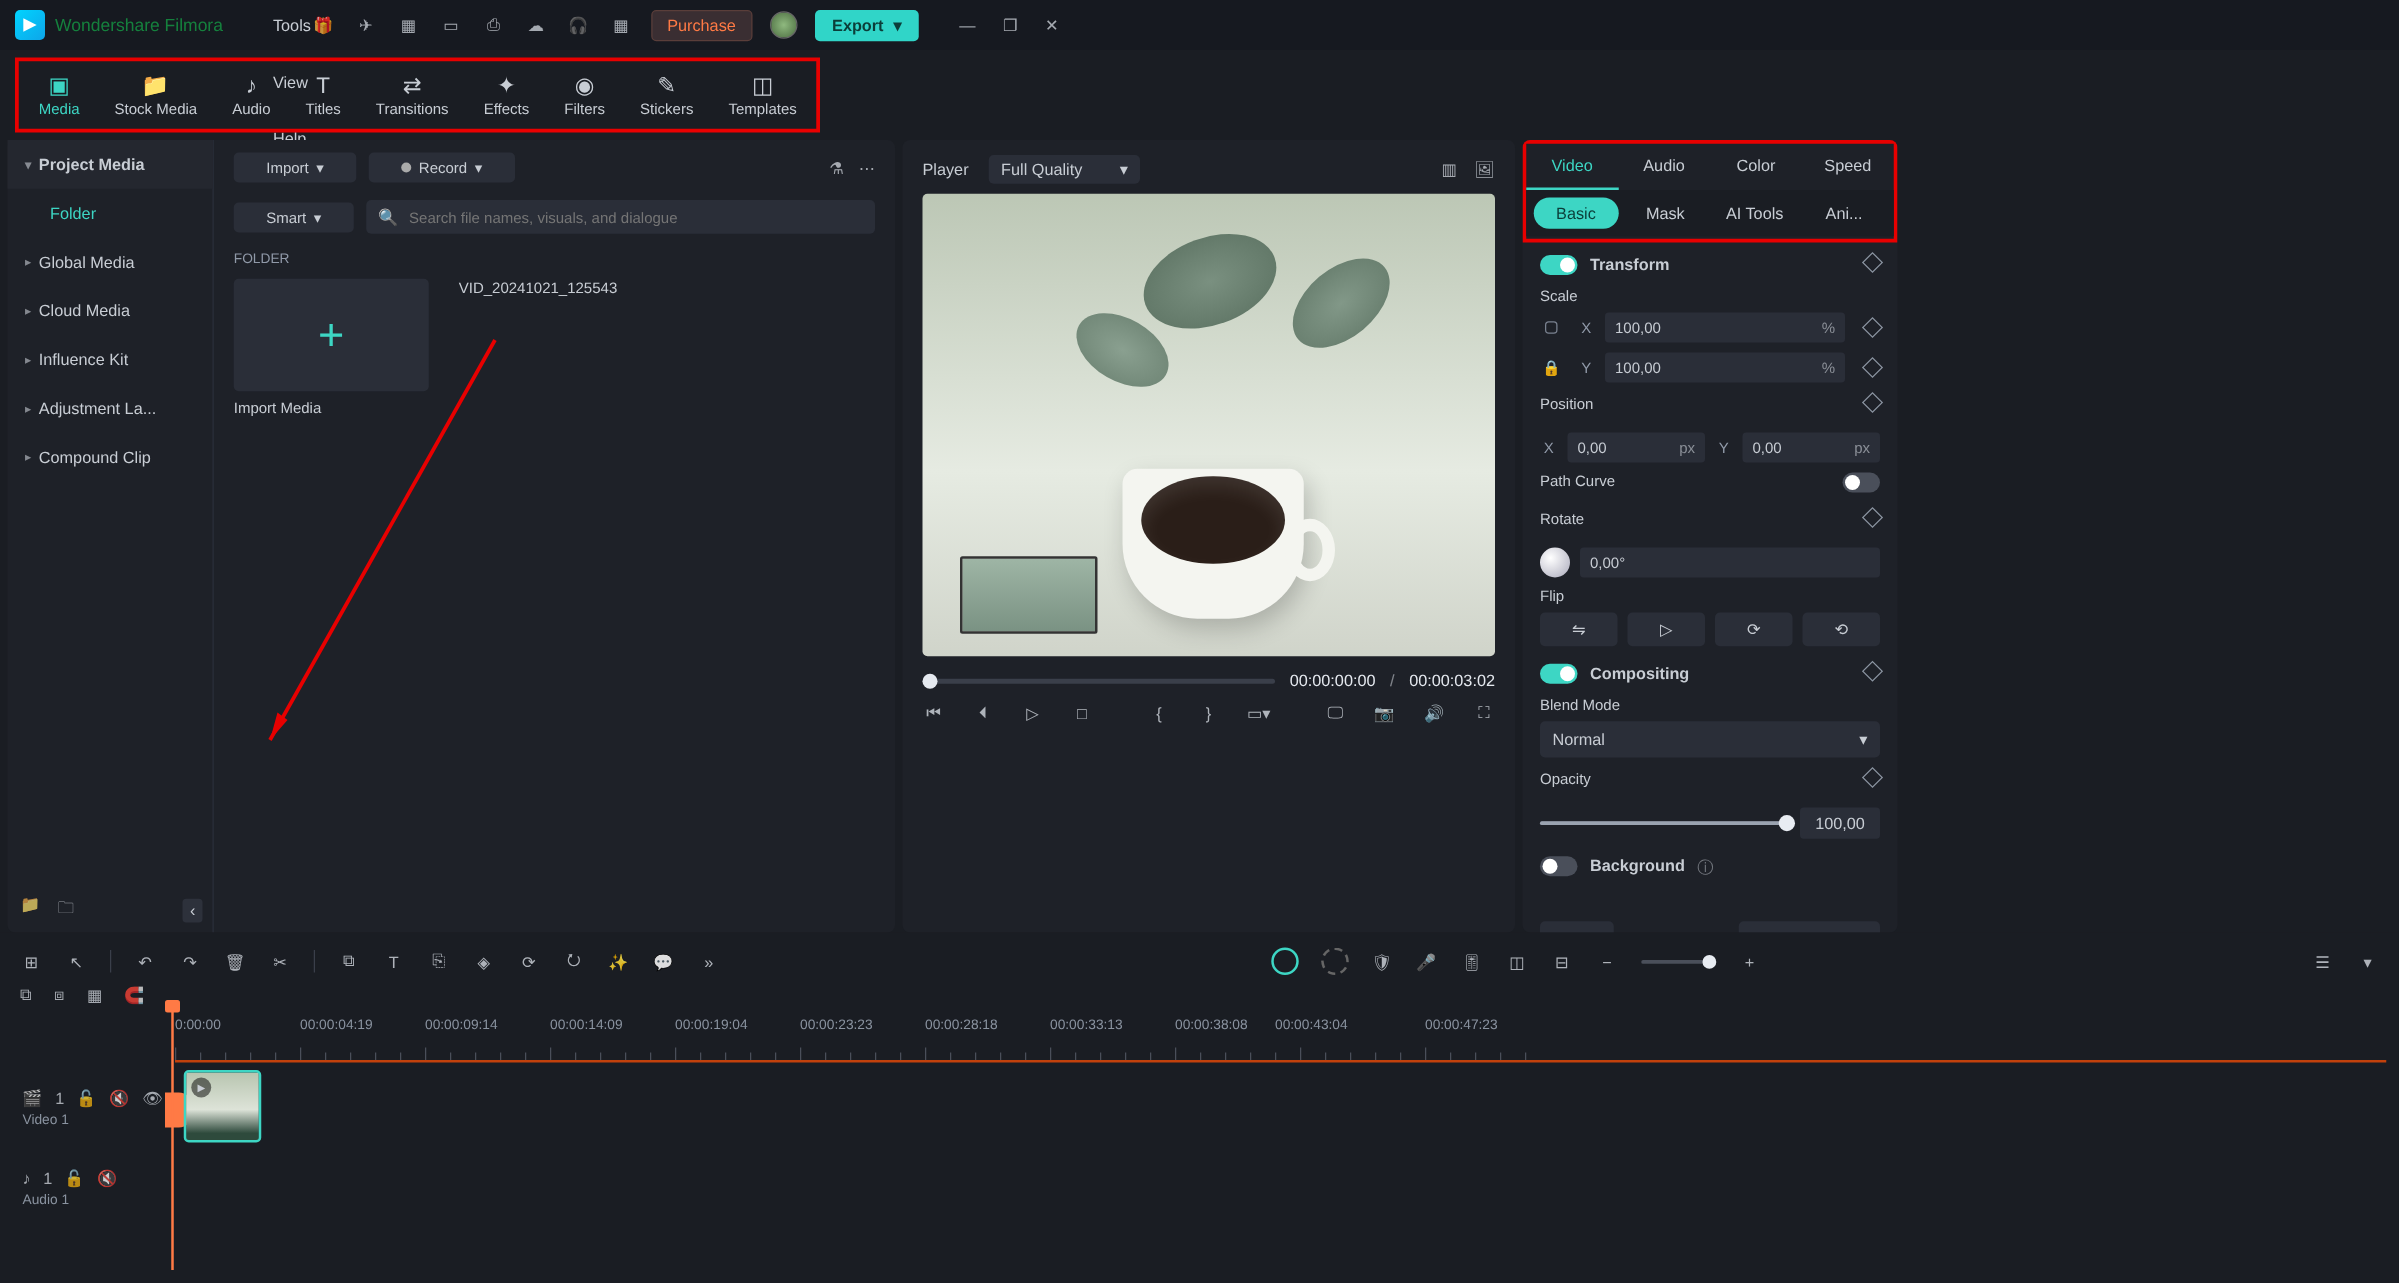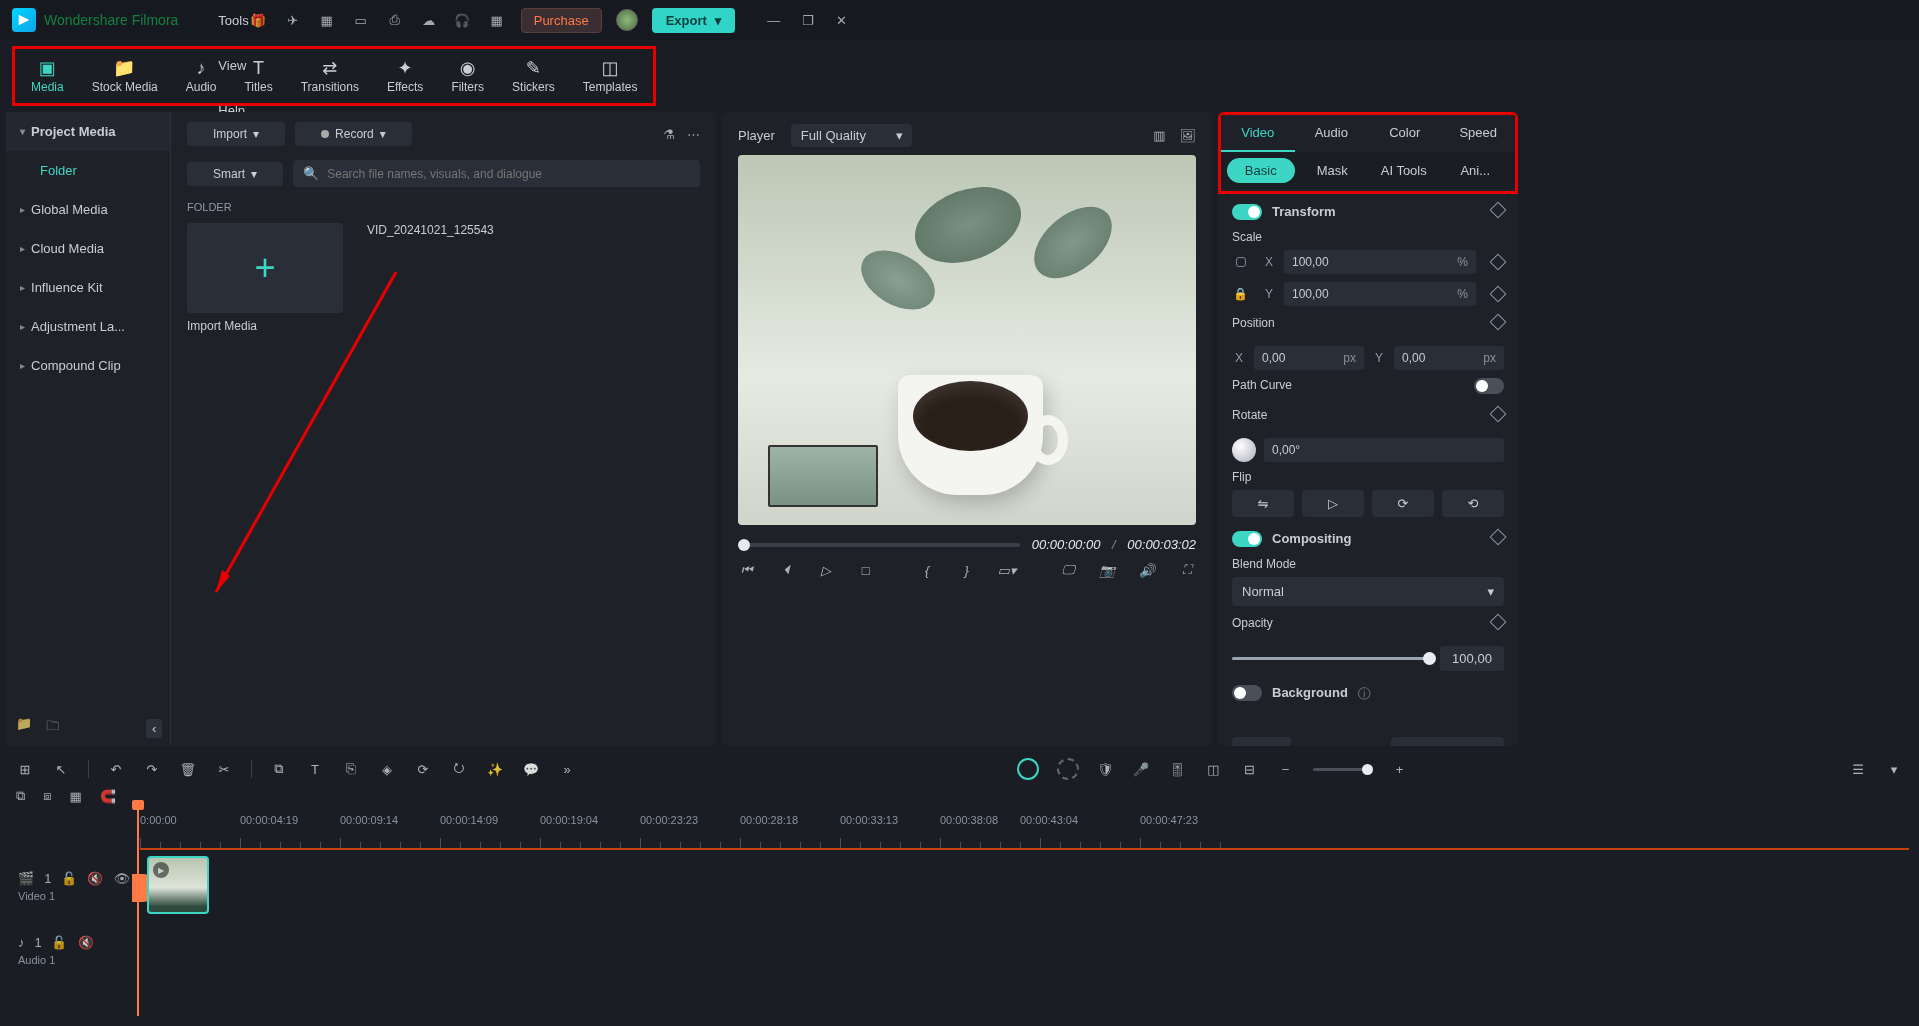--- a/index.html
+++ b/index.html
@@ -70,21 +70,21 @@
 .cp-top .righticons .ico{cursor:pointer; opacity:.8;}
 .preview { width:100%; height:370px; background:linear-gradient(180deg,#bcc7b5 0%, #e6ebe2 60%, #d0d4ca 100%); border-radius:4px; position:relative; overflow:hidden;}
 .preview .leaf{position:absolute;}
 .preview .leaf.l1{width:110px;height:70px;background:radial-gradient(ellipse,#7a9080,#5a7060);border-radius:50%;top:35px;left:175px;transform:rotate(-20deg);}
 .preview .leaf.l2{width:80px;height:50px;background:radial-gradient(ellipse,#8aa090,#6a8070);border-radius:50%;top:100px;left:120px;transform:rotate(30deg);}
 .preview .leaf.l3{width:90px;height:55px;background:radial-gradient(ellipse,#829888,#627868);border-radius:50%;top:60px;left:290px;transform:rotate(-40deg);}
 .preview .bigcup{position:absolute; width:145px;height:120px;background:#f4f5f0;border-radius:12px 12px 60px 60px;bottom:30px;left:160px;box-shadow:4px 8px 20px rgba(0,0,0,.2);}
 .preview .bigcup::before{content:'';position:absolute;width:115px;height:70px;border-radius:50%;background:#2a1e18;top:6px;left:15px;box-shadow:inset 0 8px 15px rgba(255,255,255,.1);}
 .preview .handle{position:absolute;width:40px;height:50px;border:10px solid #f4f5f0;border-radius:50%;bottom:60px;left:290px;}
 .preview .pip{position:absolute;bottom:18px;left:30px;width:110px;height:62px;border:2px solid #333;background:linear-gradient(180deg,#9eb5a5,#7a9283);border-radius:2px;}
-.transport { margin-top:12px;font-style:italic;}
+.transport { margin-top:12px;}
 .scrub { display:flex; align-items:center; gap:12px; margin-bottom:10px;}
 .scrub .track { flex:1; height:4px; background:#3a3f4a; border-radius:2px; position:relative;}
 .scrub .handle-dot{position:absolute;left:0;top:-4px;width:12px;height:12px;background:#e5e9ef;border-radius:50%;}
 .timecode { font-size:13px; color:#e5e9ef;}
 .timecode .sep{margin:0 8px; opacity:.5;}
 .transport-btns { display:flex; align-items:center; gap:22px;}
 .transport-btns .ico{cursor:pointer; opacity:.85; width:18px; text-align:center;}
 .transport-btns .spacer{flex:1;}
 
 

